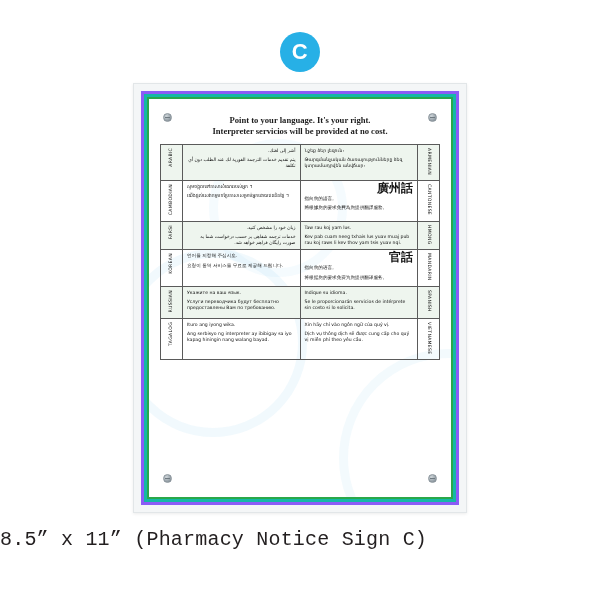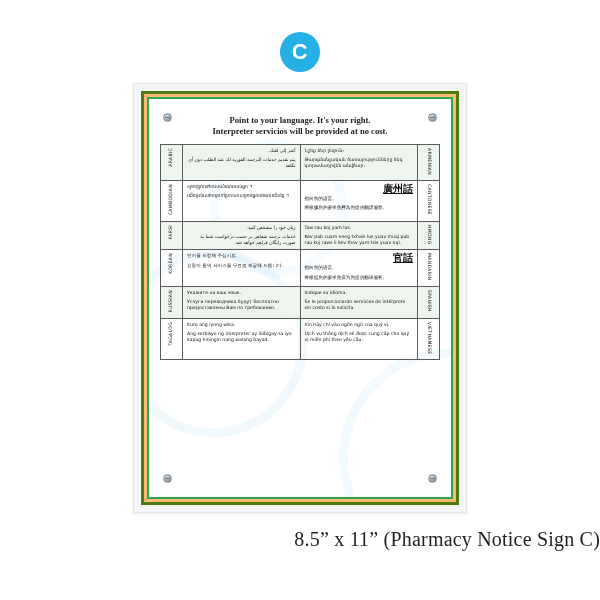--- a/index.html
+++ b/index.html
@@ -50,23 +50,23 @@
     border: 1px solid #e2e6e8;
     box-shadow: 0 1px 3px rgba(0,0,0,0.08);
     box-sizing: border-box;
   }
   .frame-blue {
     position: absolute;
     left: 7px;
     top: 7px;
     right: 7px;
     bottom: 7px;
-    border: 3px solid #4d7c0f;
-    box-sizing: border-box;
-    background: #fdba74;
+    border: 3px solid #8b5cf6;
+    box-sizing: border-box;
+    background: #14b8a6;
   }
   .frame-green {
     position: absolute;
     left: 3px;
     top: 3px;
     right: 3px;
     bottom: 3px;
     border: 2px solid #2aa84a;
     box-sizing: border-box;
     background: #ffffff;
@@ -165,38 +165,37 @@
   td.cell {
     width: auto;
   }
   td.cell .l {
     display: block;
     margin: 0 0 3px 0;
   }
   td.cell .l:last-child { margin-bottom: 0; }
   .rtl { direction: rtl; text-align: right; }
   .big {
-    font-size: 10px;
+    font-size: 12px;
     line-height: 9px;
     font-weight: bold;
-    text-decoration: underline;
   }
   .big-right { text-align: right; }
   tr.shade td { background: #eef5ee; }
 
   
   .caption {
     position: absolute;
     left: 0;
     top: 528px;
     width: 600px;
-    text-align: right;
+    text-align: left;
     font-size: 20px;
     color: #231f20;
-    font-family: Liberation Serif, serif;
+    font-family: Liberation Mono, monospace;
     letter-spacing: 0.2px;
   }
 </style>
 </head>
 <body>
 
 <div class="page">
 
   <div class="badge">
     <span>C</span>

